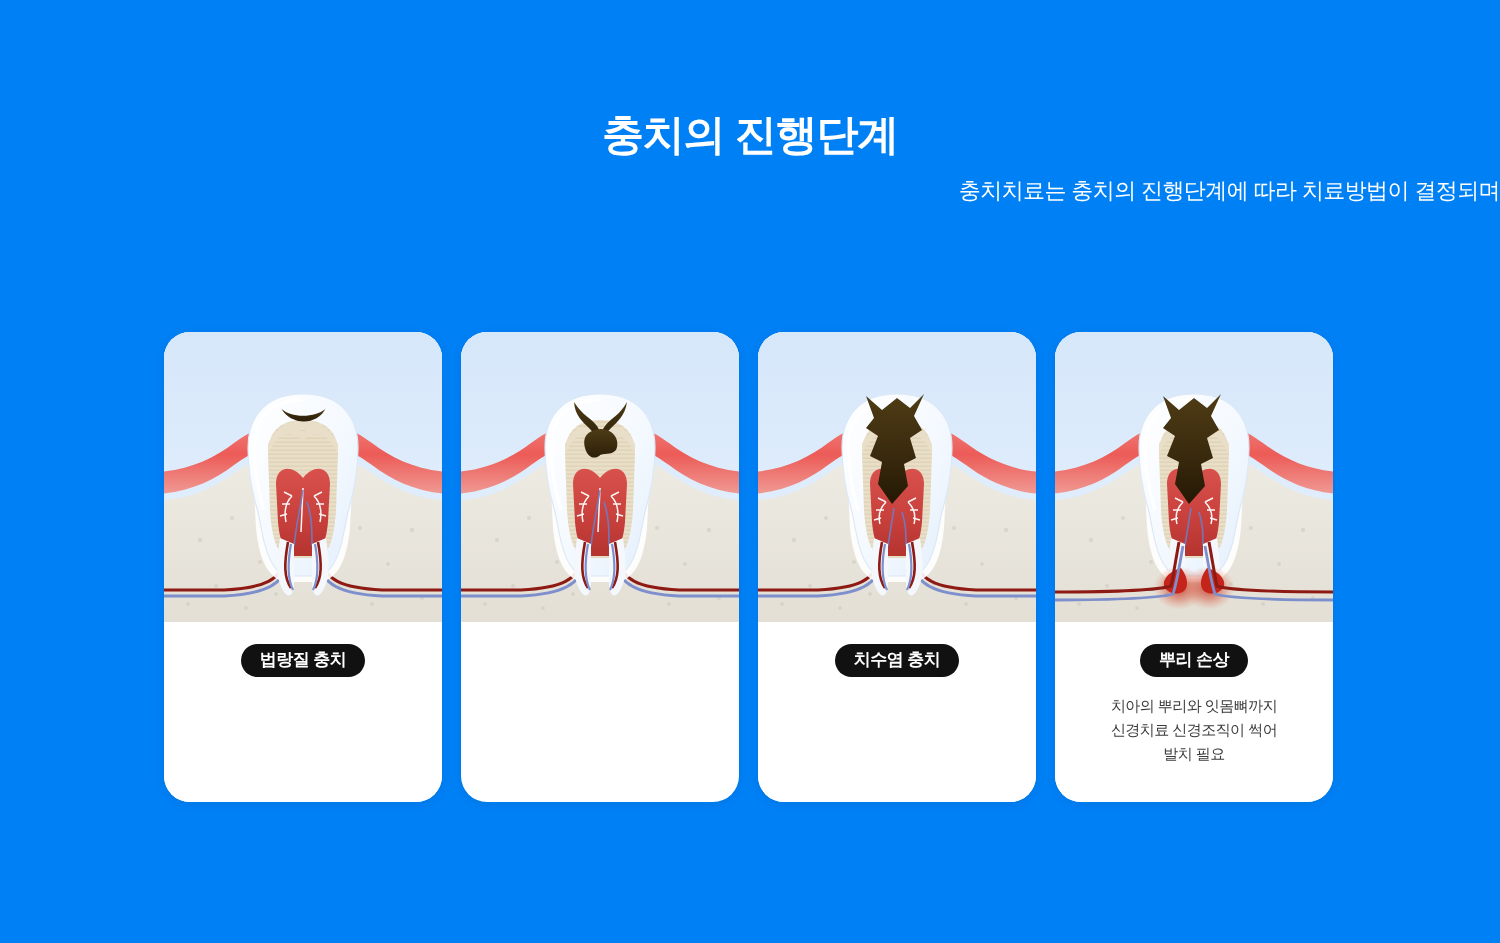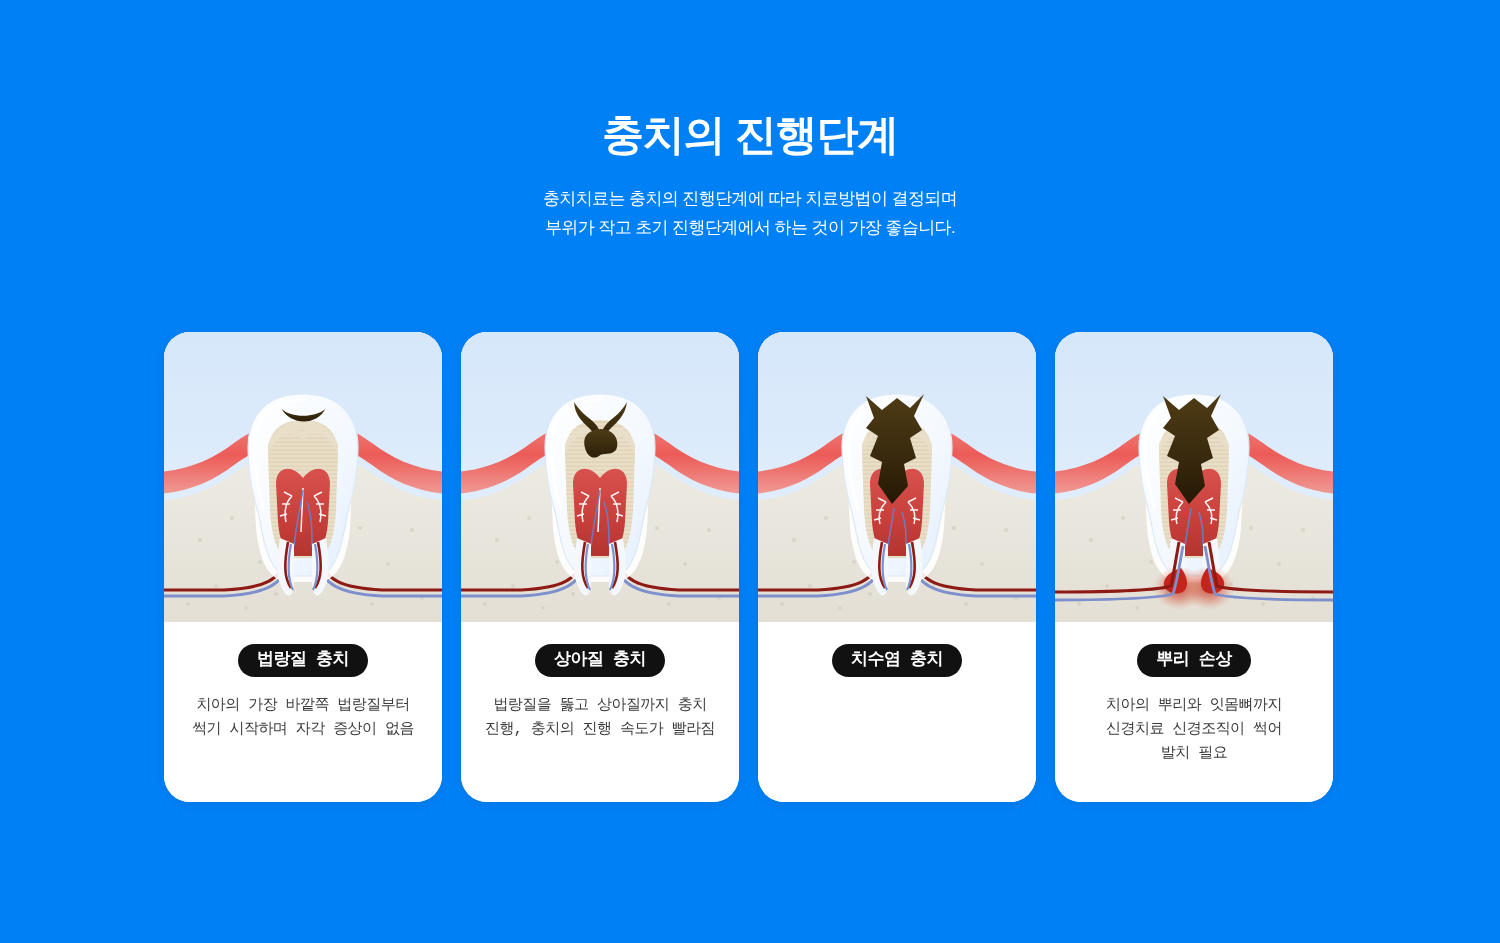--- a/index.html
+++ b/index.html
@@ -15,37 +15,37 @@
   
   .header{ width:100%; text-align:center; padding-top:112px; }
   .title{
     color:#ffffff;
     font-size:42px;
     font-weight:bold;
     letter-spacing:-1.2px;
     line-height:1.1;
   }
   .subtitle{
-    margin-top:26px;
+    margin-top:14px;
     color:#ffffff;
-    font-size:17px;
+    font-size:22px;
     font-weight:400;
     line-height:1.72;
     letter-spacing:-0.6px;
+    text-align:right;
   }
 
   
   .cards{
     position:absolute;
     left:164px;
     top:332px;
     width:1174px;
     display:flex;
     gap:19px;
-    font-family:Liberation Mono, monospace;
   }
   .card{
     width:278px;
     height:470px;
     background:#ffffff;
     border-radius:26px;
     overflow:hidden;
     display:flex;
     flex-direction:column;
     box-shadow:0 2px 10px rgba(0,40,90,.10);
@@ -89,21 +89,20 @@
 </style>
 </head>
 <body>
 
 <div class="page">
 
   <div class="header">
     <div class="title">충치의 진행단계</div>
     <div class="subtitle">
       <div>충치치료는 충치의 진행단계에 따라 치료방법이 결정되며</div>
-      <div>부위가 작고 초기 진행단계에서 하는 것이 가장 좋습니다.</div>
     </div>
   </div>
 
   <div class="cards">
 
     <div class="card">
       <div class="illus">
         <svg viewBox="0 0 278 290" preserveAspectRatio="xMidYMid slice" aria-hidden="true">
           <defs>
             <linearGradient id="bg1" x1="0" y1="0" x2="0" y2="1">
@@ -203,22 +202,20 @@
           <path d="M154 210 C158 232 158 246 151 256" stroke="#8e1a14" stroke-width="2.6" fill="none"></path>
           <path d="M127 212 C123 234 124 248 129 258" stroke="#7d8fcc" stroke-width="2.2" fill="none"></path>
           <path d="M151 212 C155 234 154 248 149 258" stroke="#7d8fcc" stroke-width="2.2" fill="none"></path>
 
           <path d="M118 77 C126 92 152 92 161 77 C152 86 126 86 118 77 Z" fill="url(#dk1)"></path>
           <path d="M117 76 C127 94 153 94 162 76 C154 90 126 90 117 76 Z" fill="url(#dk1)"></path>
         </svg>
       </div>
       <div class="textarea">
         <span class="badge">법랑질 충치</span>
-        <div class="desc">치아의 가장 바깥쪽 법랑질부터
-썩기 시작하며 자각 증상이 없음</div>
       </div>
     </div>
 
     <div class="card">
       <div class="illus">
         <svg viewBox="0 0 278 290" preserveAspectRatio="xMidYMid slice" aria-hidden="true">
           <defs>
             <linearGradient id="bg2" x1="0" y1="0" x2="0" y2="1">
               <stop offset="0" stop-color="#d6e7fa"></stop>
                 <stop offset="1" stop-color="#e6f1fd"></stop>
@@ -300,25 +297,20 @@
           <path d="M162 206 C166 232 166 248 158 260 C152 268 148 262 148 248 L148 212 Z" fill="#f4f7fb"></path>
           <path d="M124 210 C120 232 120 246 127 256" stroke="#8e1a14" stroke-width="2.6" fill="none"></path>
           <path d="M154 210 C158 232 158 246 151 256" stroke="#8e1a14" stroke-width="2.6" fill="none"></path>
           <path d="M127 212 C123 234 124 248 129 258" stroke="#7d8fcc" stroke-width="2.2" fill="none"></path>
           <path d="M151 212 C155 234 154 248 149 258" stroke="#7d8fcc" stroke-width="2.2" fill="none"></path>
 
           <path d="M113 70 C122 84 130 86 136 94 C140 100 140 106 138 110 C136 106 132 100 128 96 C122 90 114 84 113 70 Z" fill="url(#dk2)"></path>
           <path d="M166 70 C164 84 156 90 150 96 C146 100 142 106 140 110 C139 105 140 99 144 94 C150 86 158 84 166 70 Z" fill="url(#dk2)"></path>
           <path d="M129 100 C136 96 144 96 150 100 C156 104 158 112 155 118 C150 124 142 120 138 124 C132 128 126 124 124 116 C122 108 124 103 129 100 Z" fill="url(#dk2)"></path>
         </svg>
-      </div>
-      <div class="textarea">
-        <span class="badge">상아질 충치</span>
-        <div class="desc">법랑질을 뚫고 상아질까지 충치
-진행, 충치의 진행 속도가 빨라짐</div>
       </div>
     </div>
 
     <div class="card">
       <div class="illus">
         <svg viewBox="0 0 278 290" preserveAspectRatio="xMidYMid slice" aria-hidden="true">
           <defs>
             <linearGradient id="bg3" x1="0" y1="0" x2="0" y2="1">
               <stop offset="0" stop-color="#d6e7fa"></stop>
                 <stop offset="1" stop-color="#e6f1fd"></stop>

